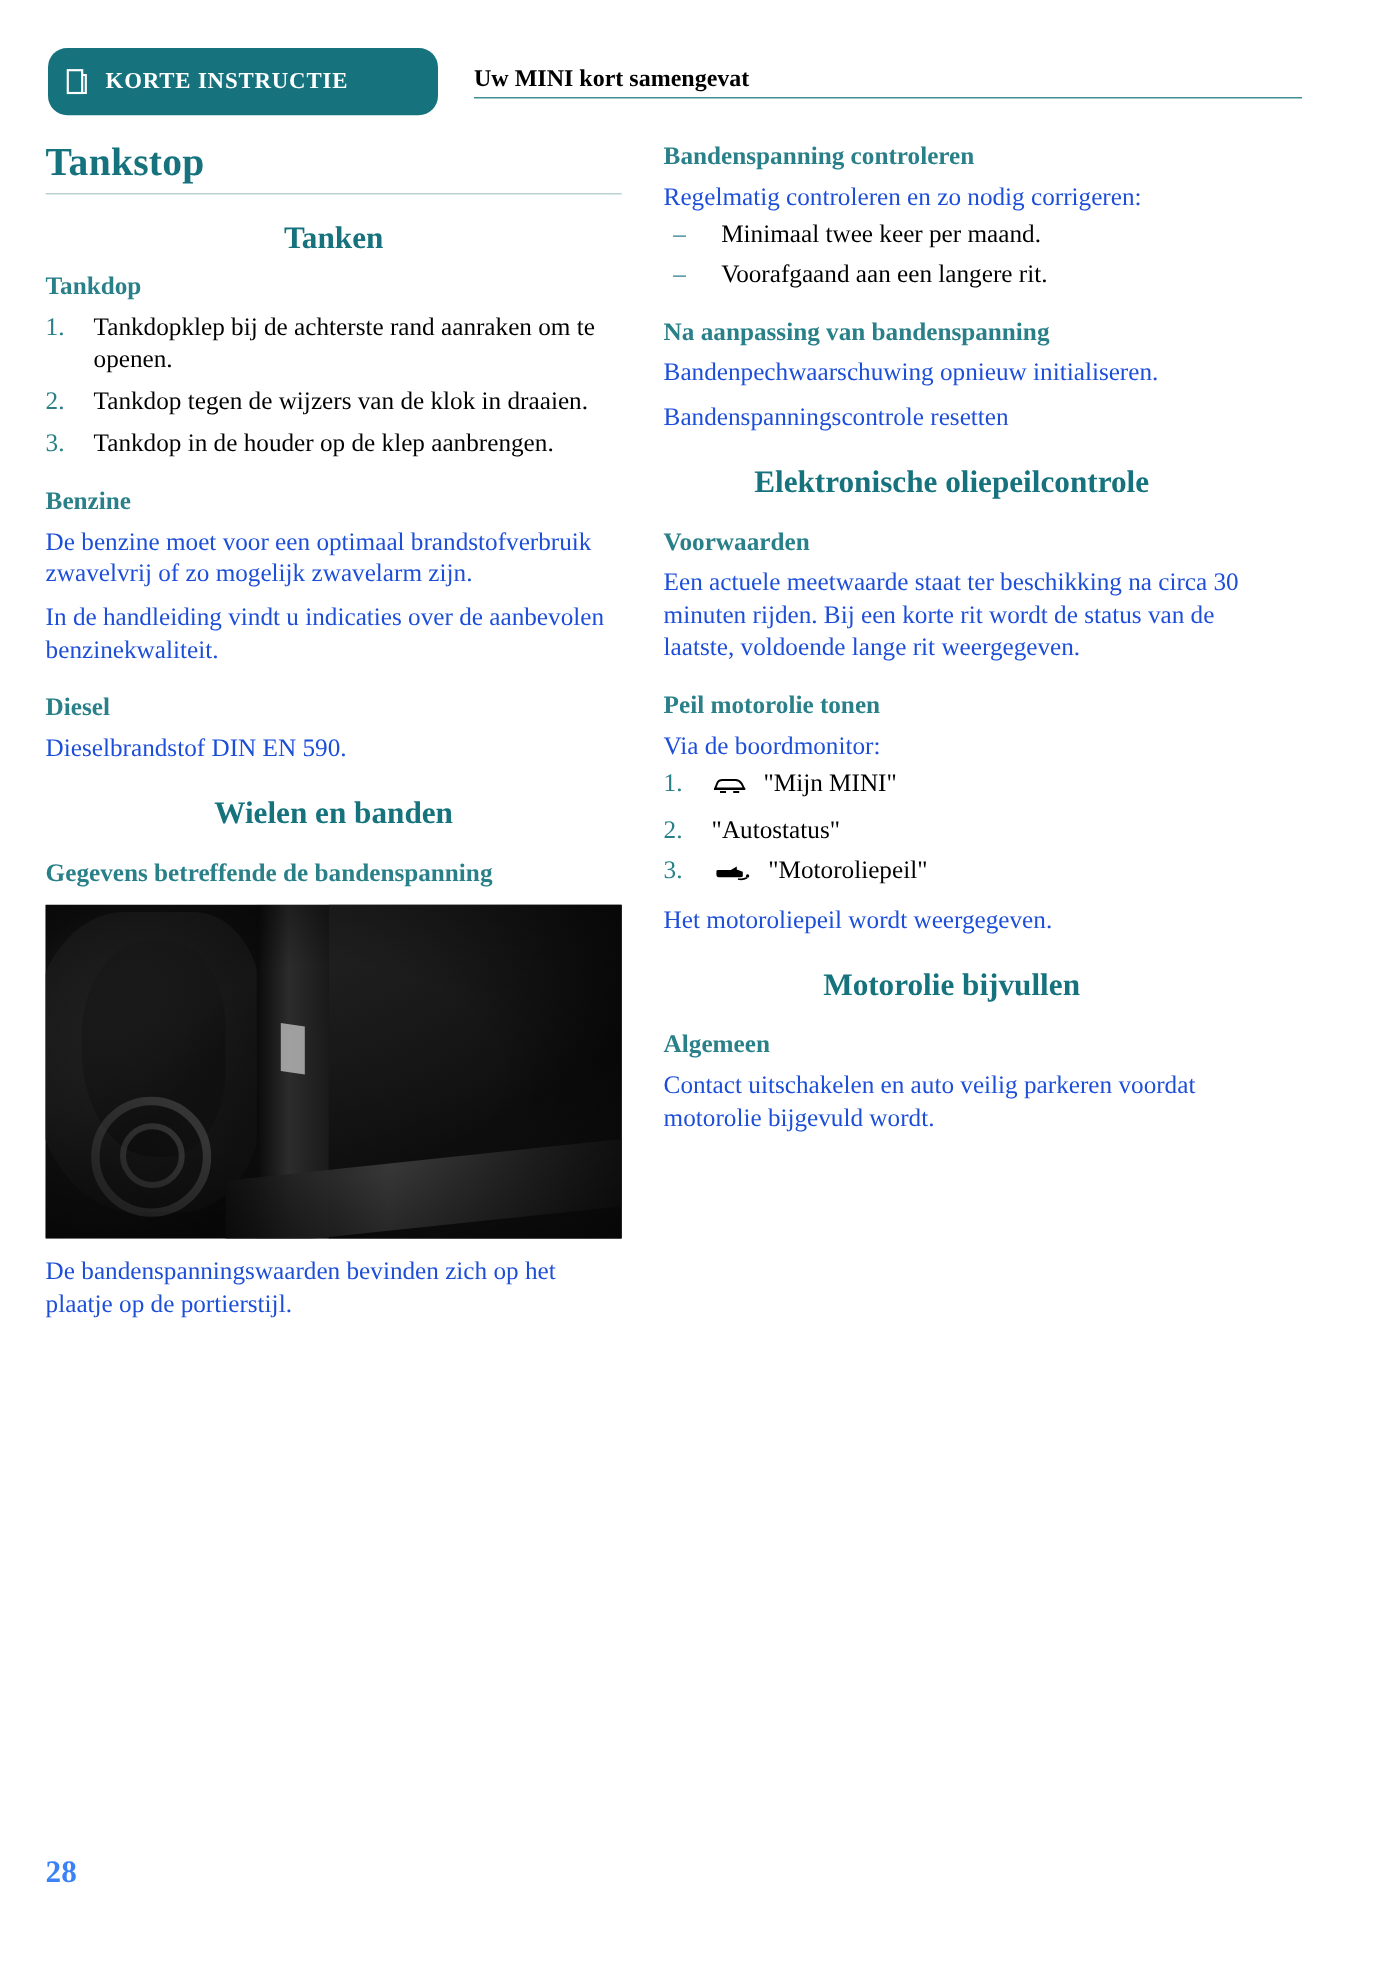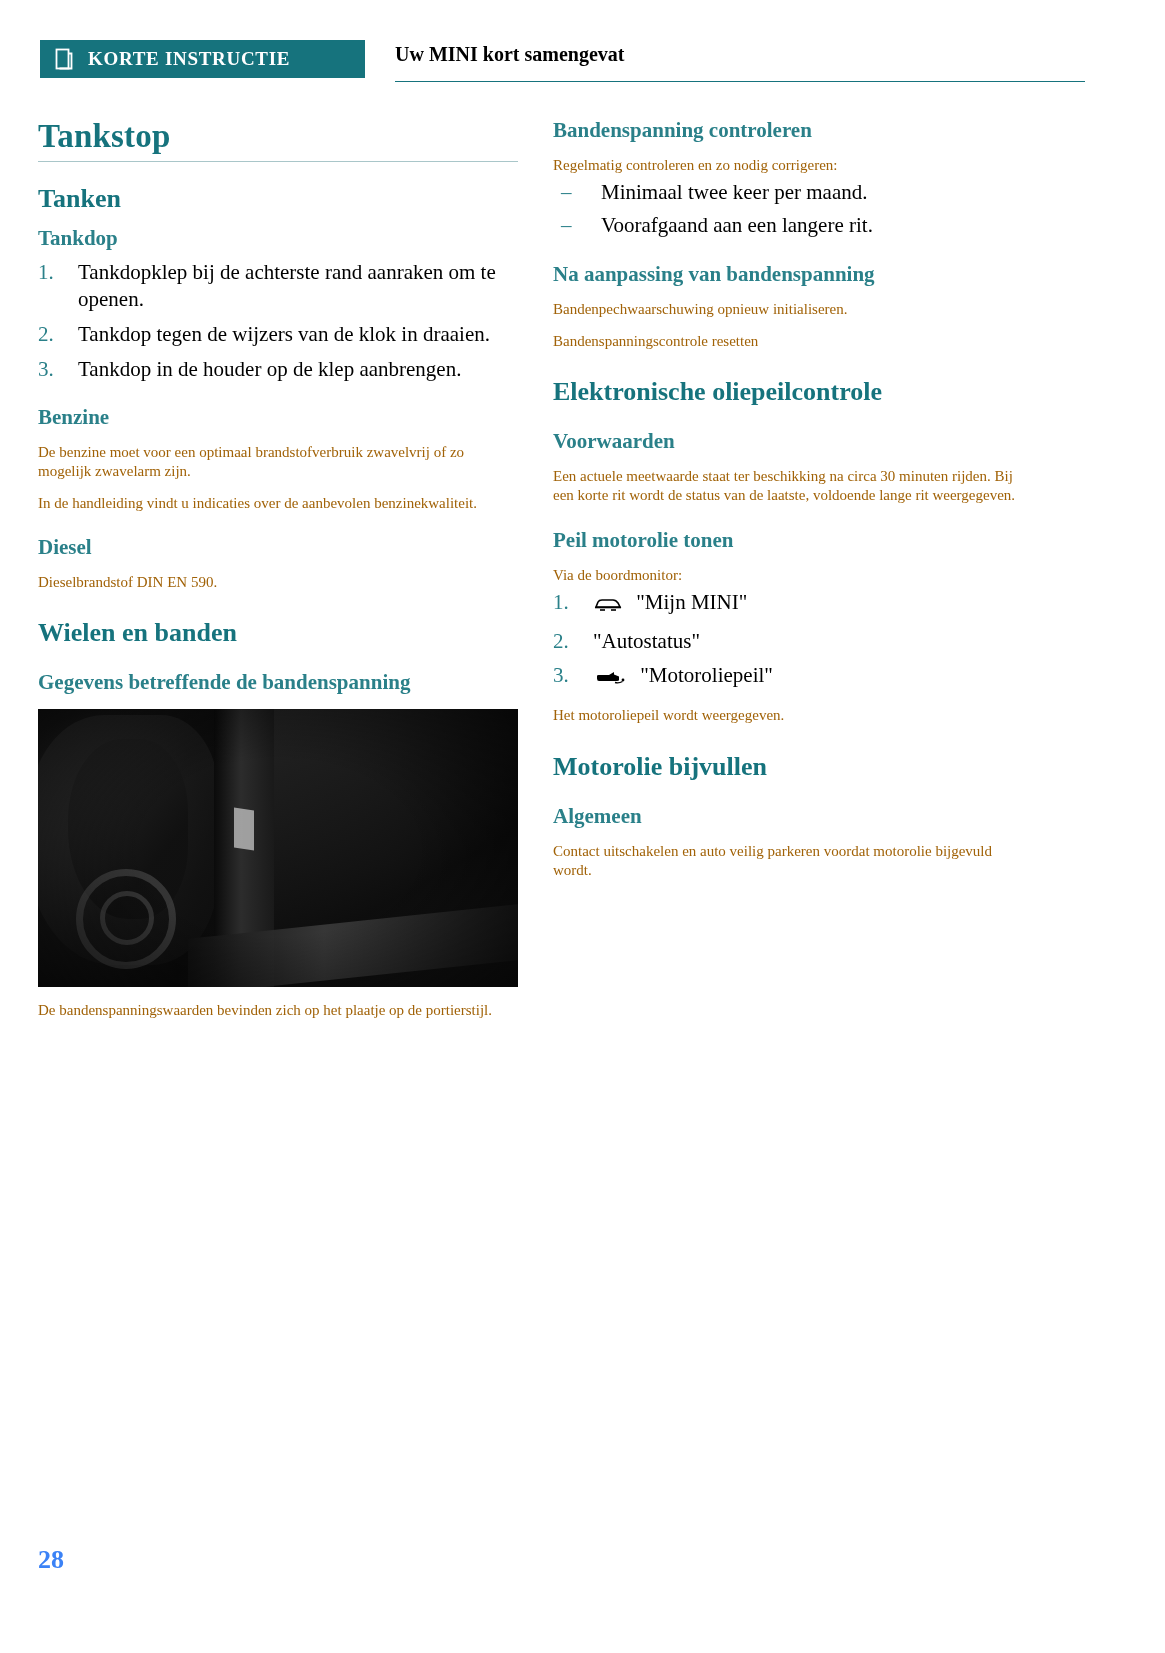--- a/index.html
+++ b/index.html
@@ -27,45 +27,46 @@
     position: absolute;
     left: 40px;
     top: 40px;
     width: 1045px;
     height: 42px;
   }
   .header-tab {
     position: absolute;
     left: 0;
     top: 0;
-    height: 38px;
+    height: 56px;
     background: #16737d;
     color: #ffffff;
     display: flex;
     align-items: center;
     padding: 0 18px 0 14px;
     box-sizing: border-box;
     min-width: 325px;
+    border-radius: 16px;
   }
   .header-tab .tab-icon {
     width: 20px;
     height: 24px;
     margin-right: 14px;
     display: block;
   }
   .header-tab .tab-label {
     font-family: "Liberation Serif", serif;
     font-weight: bold;
     font-size: 19px;
     letter-spacing: 0.7px;
   }
   .header-title {
     position: absolute;
     left: 355px;
-    top: 3px;
+    top: 15px;
     font-family: "Liberation Serif", serif;
     font-weight: bold;
     font-size: 20px;
     color: #000000;
   }
   .header-rule {
     position: absolute;
     left: 355px;
     top: 41px;
     width: 690px;
@@ -96,36 +97,37 @@
     background: #a9c6c9;
     margin: 0 0 22px 0;
     width: 100%;
   }
   h2.doc-h2 {
     font-family: "Liberation Serif", serif;
     font-size: 26px;
     font-weight: bold;
     color: #16737d;
     margin: 26px 0 12px 0;
+    text-align: center;
   }
   h2.doc-h2.first { margin-top: 0; }
   h3.doc-h3 {
     font-family: "Liberation Serif", serif;
     font-size: 21px;
     font-weight: bold;
     color: #2a8089;
     margin: 22px 0 8px 0;
   }
   h3.doc-h3.first { margin-top: 0; }
   p.doc-p {
     font-family: "Liberation Serif", serif;
-    font-size: 15px;
+    font-size: 21px;
     line-height: 1.28;
-    margin: 13px 0 10px 0;
-    color: #a16207;
+    margin: 0 0 10px 0;
+    color: #1d4ed8;
   }
   p.tight { margin-bottom: 4px; }
 
   
   ol.num-list {
     list-style: none;
     margin: 4px 0 10px 0;
     padding: 0;
   }
   ol.num-list > li {

